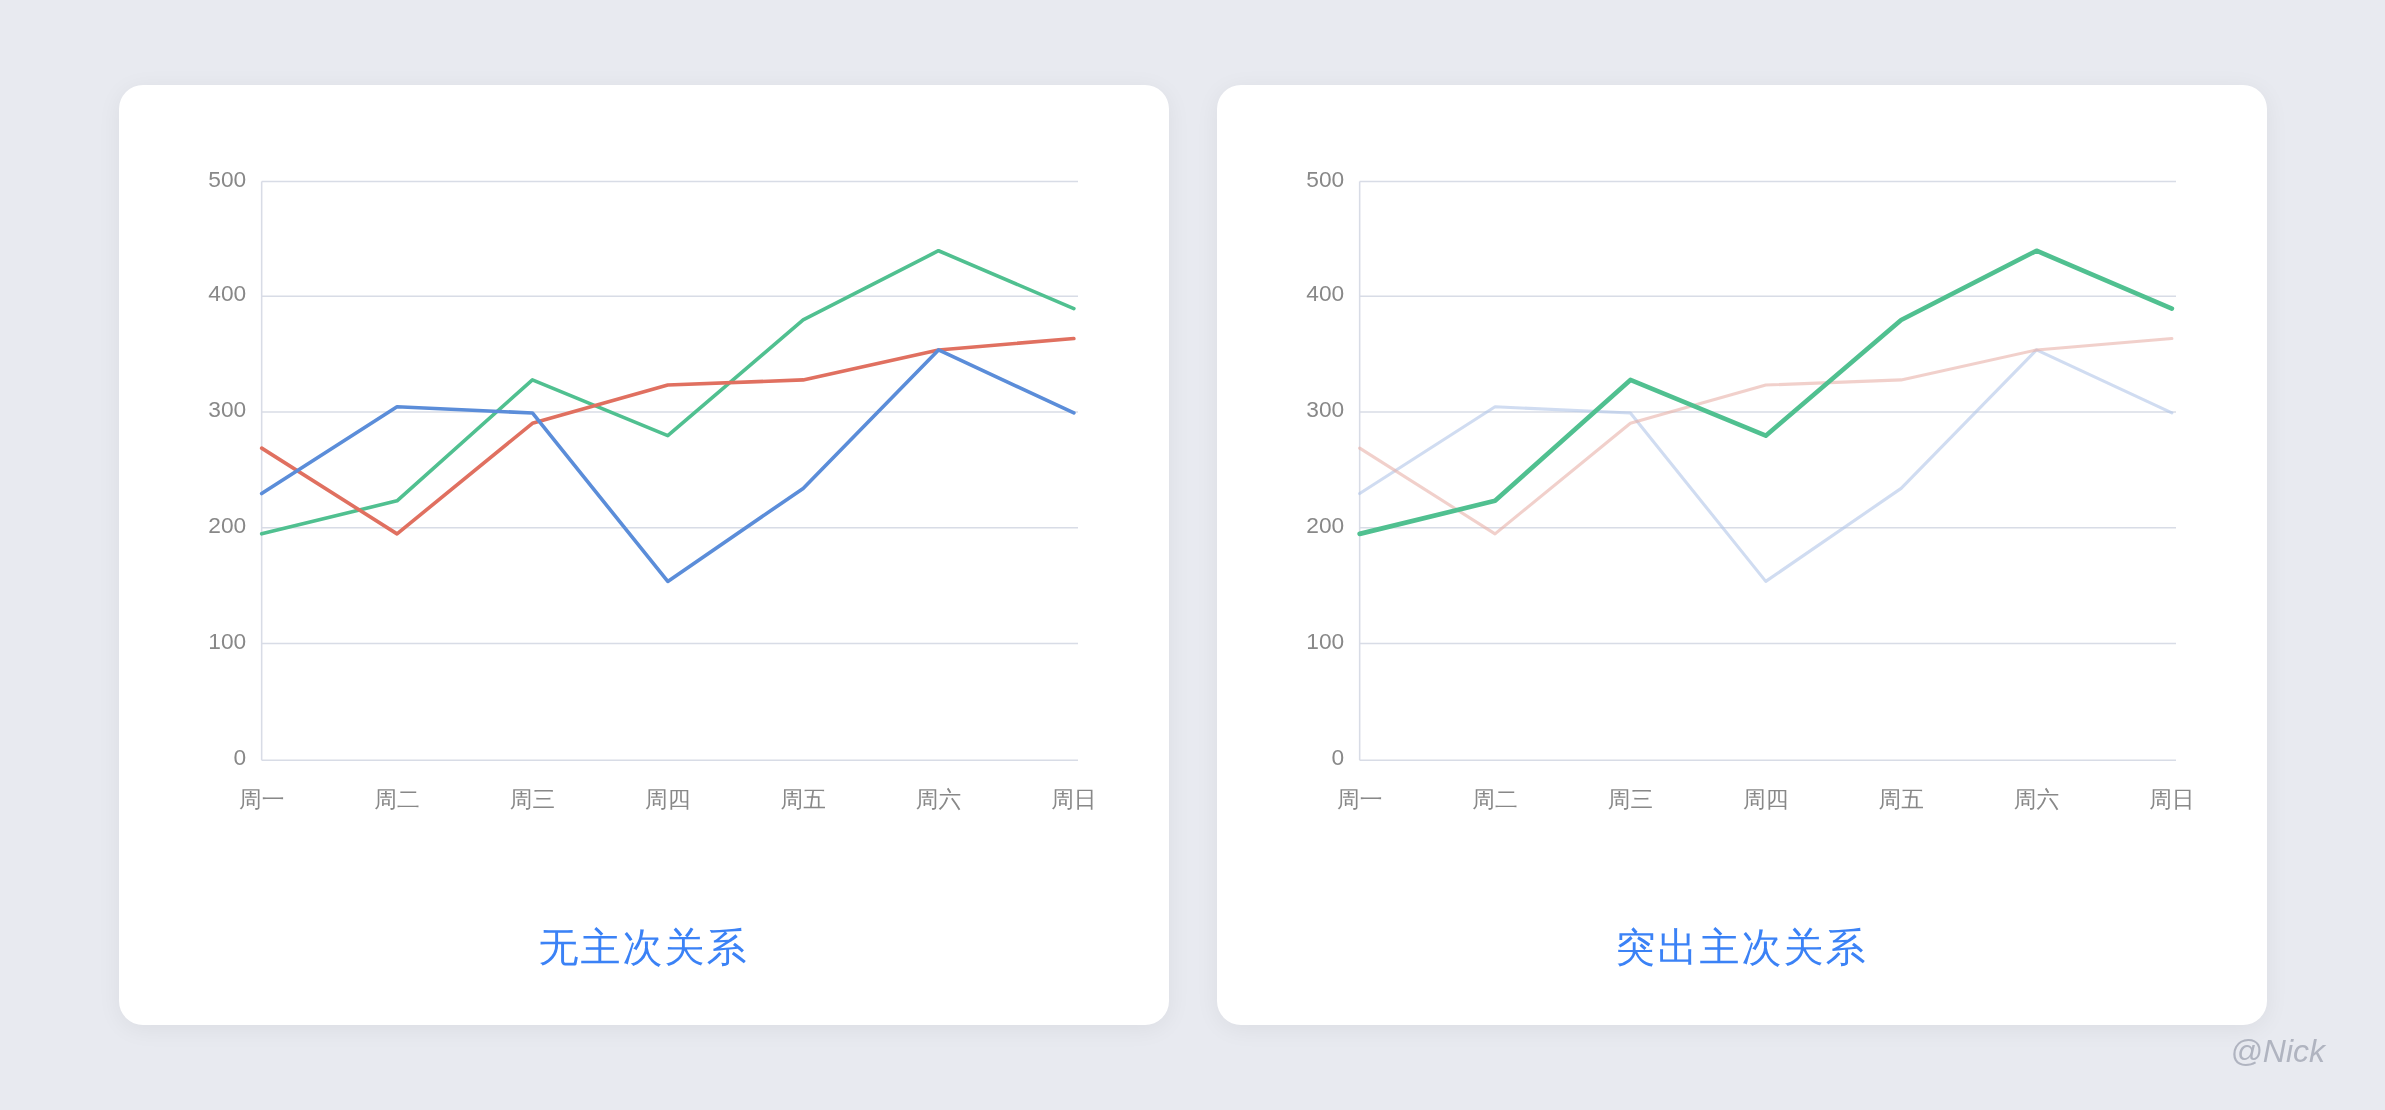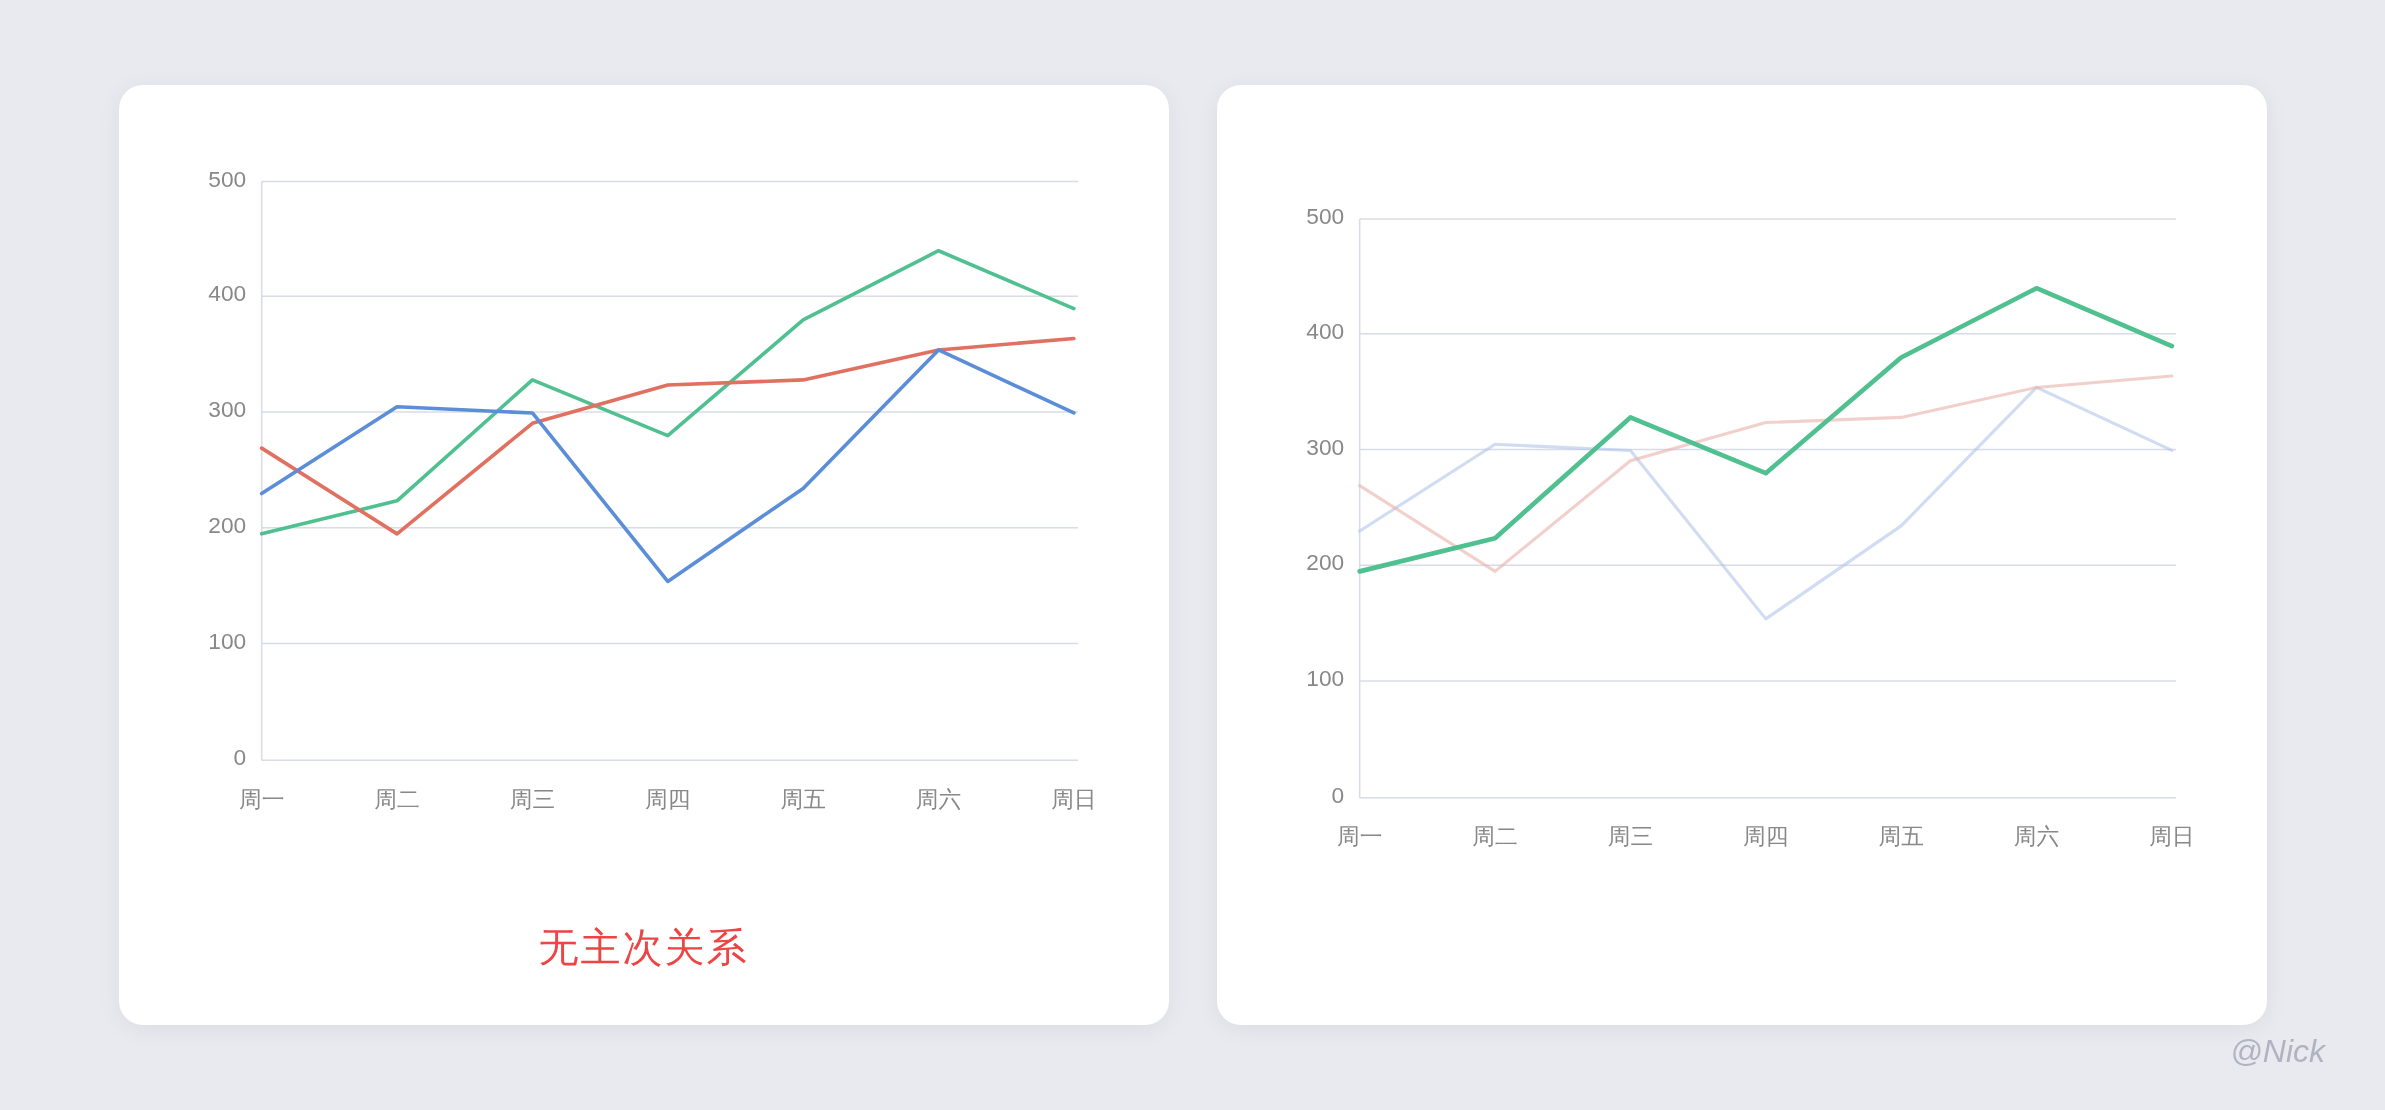--- a/index.html
+++ b/index.html
@@ -33,21 +33,21 @@
       align-items: center;
       box-shadow: 0 4px 24px rgba(0,0,0,0.06);
     }
     .chart-area {
       width: 100%;
       flex: 1;
     }
     .chart-title {
       margin-top: 20px;
       font-size: 40px;
-      color: #ef4444;
+      color: #3b82f6;
       font-weight: 400;
       letter-spacing: 2px;
     }
     .watermark {
       position: absolute;
       bottom: 40px;
       right: 60px;
       font-size: 32px;
       color: #b0b4c0;
       font-style: italic;
@@ -129,16 +129,17 @@
         <line x1="80" y1="20" x2="80" y2="580" stroke="#d8dce6" stroke-width="1.5"></line>
 
         <polyline points="80,322 211,238 342,244 473,407 604,317 735,183 866,244" fill="none" stroke="#b0c4e8" stroke-width="3" stroke-linejoin="round" stroke-linecap="round" opacity="0.6"></polyline>
 
         <polyline points="80,278 211,361 342,254 473,217 604,212 735,183 866,172" fill="none" stroke="#e8b0a8" stroke-width="3" stroke-linejoin="round" stroke-linecap="round" opacity="0.6"></polyline>
 
         <polyline points="80,361 211,329 342,212 473,266 604,154 735,87 866,143" fill="none" stroke="#50c090" stroke-width="4.5" stroke-linejoin="round" stroke-linecap="round"></polyline>
 
       </svg>
     </div>
+    <div class="chart-title">突出主次关系</div>
   </div>
 
   <div class="watermark">@Nick</div>
 </div>
 
 </body></html>

